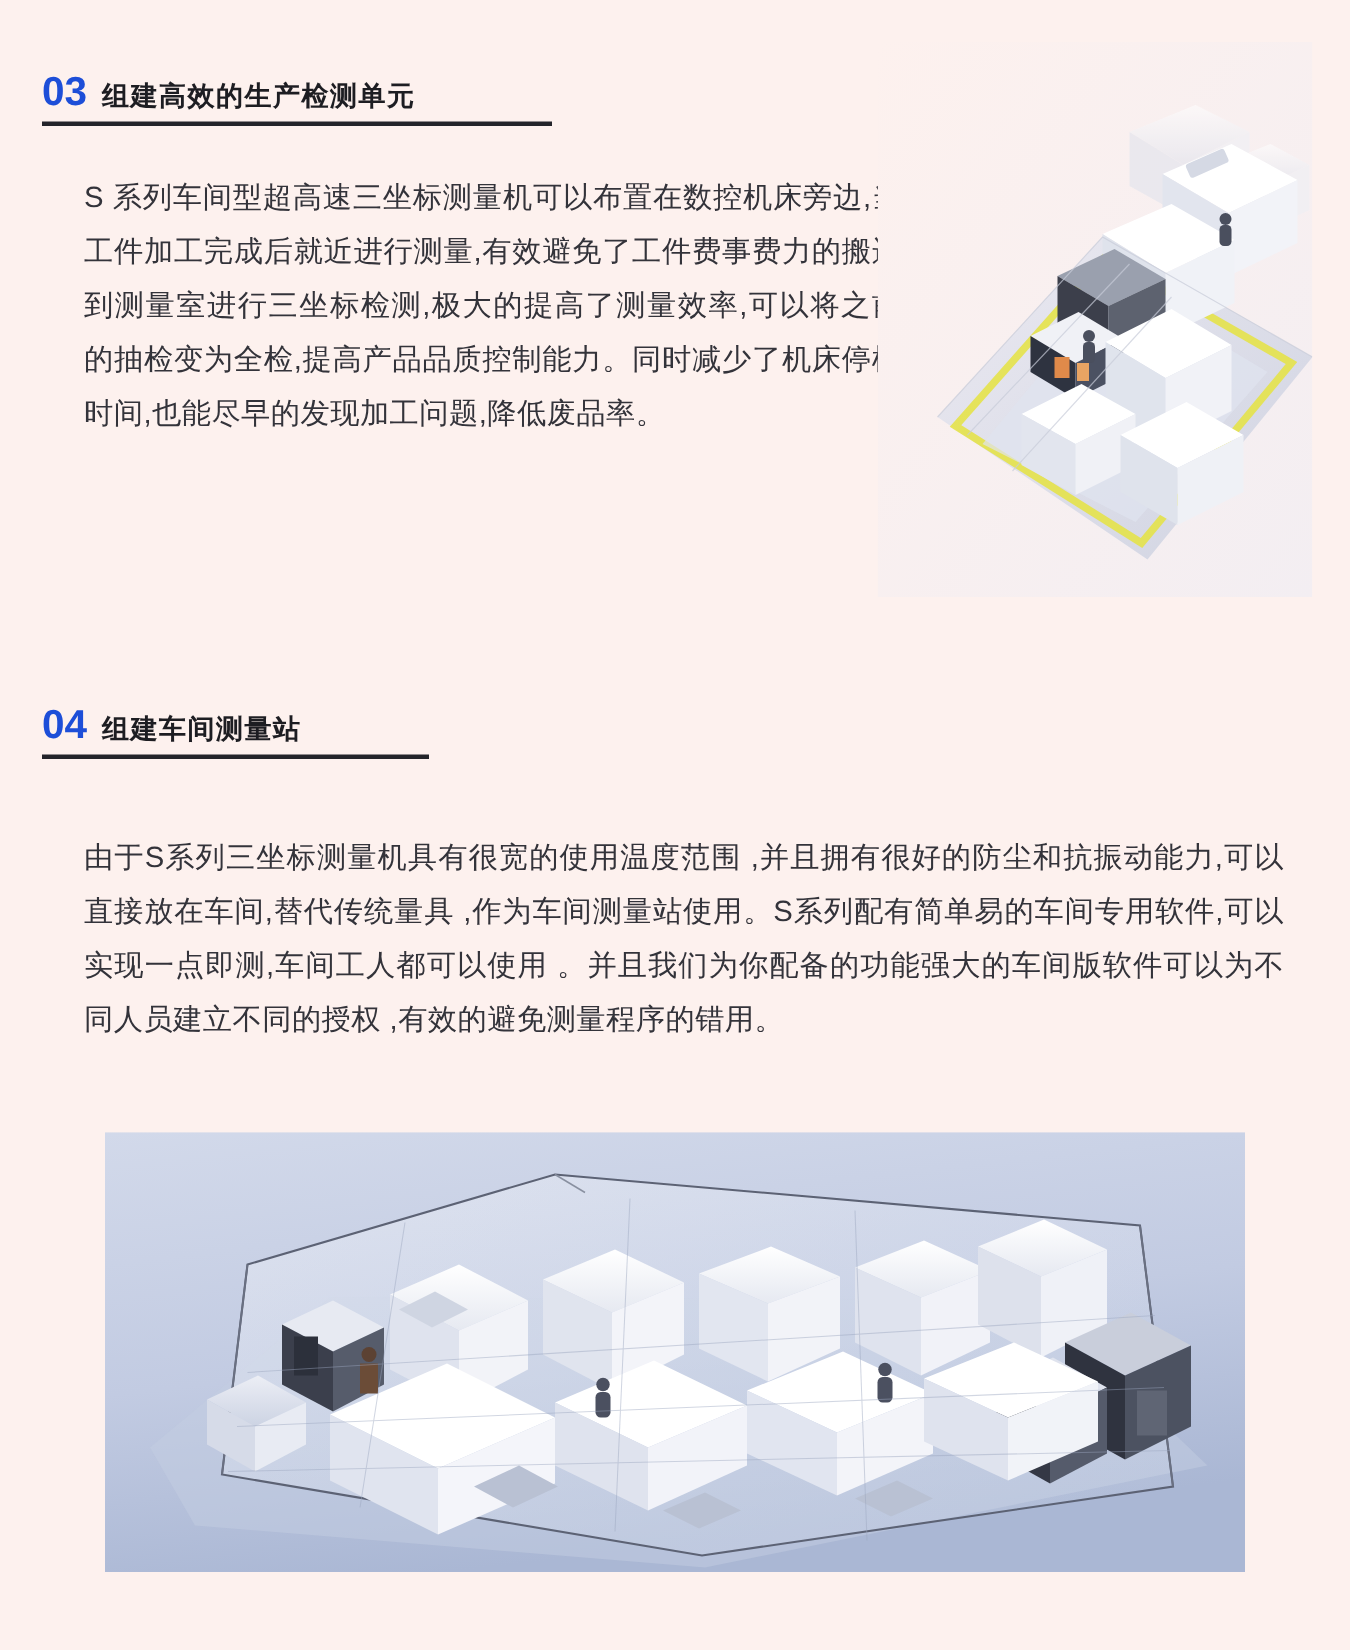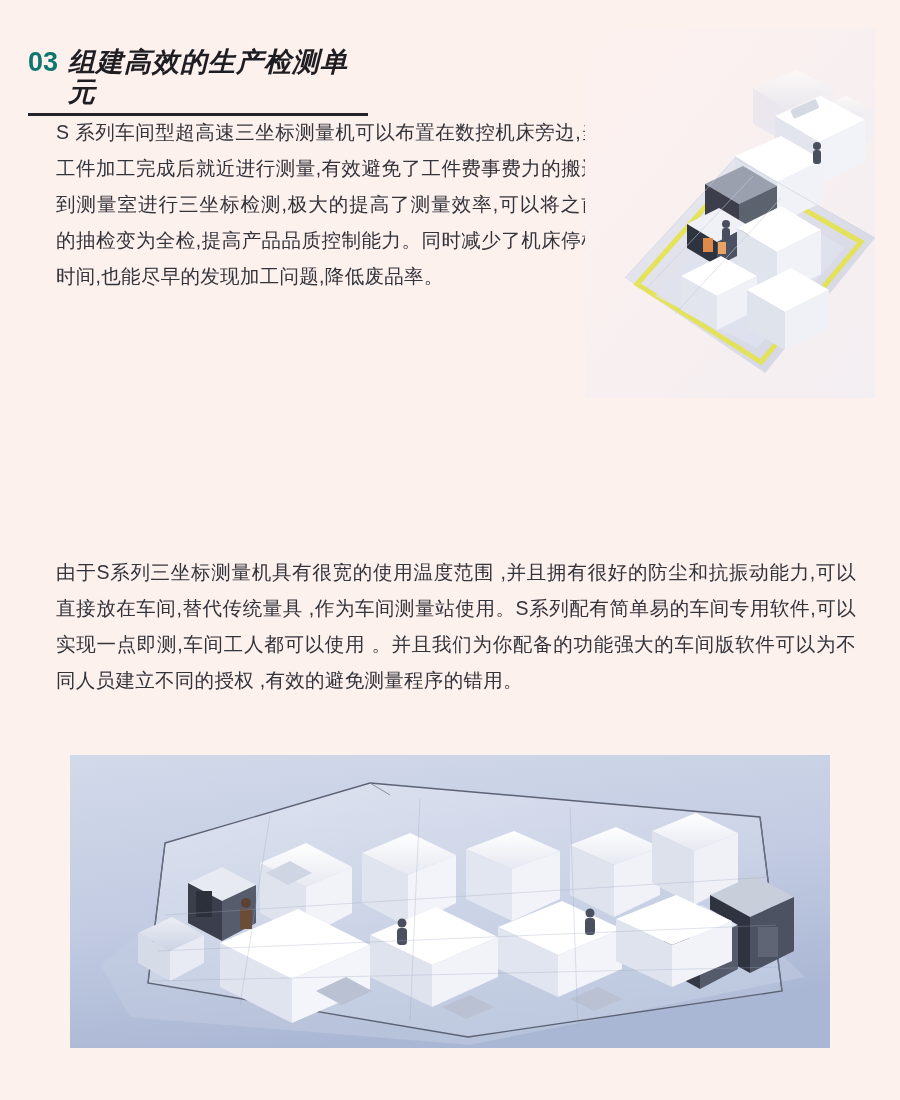--- a/index.html
+++ b/index.html
@@ -28,30 +28,29 @@
     align-items: baseline;
     gap: 10px;
     padding-bottom: 6px;
     border-bottom: 3px solid #24242a;
     width: 340px;
   }
   .sec-num {
     font-size: 27px;
     font-weight: bold;
     letter-spacing: 0px;
-    color: #0f766e;
+    color: #1d4ed8;
     line-height: 1;
   }
   .sec-title {
-    font-size: 27px;
+    font-size: 18px;
     font-weight: bold;
     color: #1d1d22;
     line-height: 1.1;
     letter-spacing: 1px;
-    font-style: italic;
   }
 
   
   .para {
     font-size: 19.5px;
     line-height: 1.85;
     color: #33333a;
     letter-spacing: 0.3px;
     text-align: justify;
   }
@@ -207,20 +206,24 @@
 
       <g stroke="#c8ccd9" stroke-width="0.8" opacity="0.7" fill="none">
         <path d="M40 250 L150 130 L290 210"></path>
         <path d="M60 262 L168 148"></path>
         <path d="M90 286 L196 170"></path>
       </g>
     </svg>
   </div>
 
   <div id="block04">
+    <div class="section-head">
+      <span class="sec-num">04</span>
+      <span class="sec-title">组建车间测量站</span>
+    </div>
     <div id="b04-body" class="para">由于S系列三坐标测量机具有很宽的使用温度范围 ,并且拥有很好的防尘和抗振动能力,可以直接放在车间,替代传统量具 ,作为车间测量站使用。S系列配有简单易的车间专用软件,可以实现一点即测,车间工人都可以使用 。并且我们为你配备的功能强大的车间版软件可以为不同人员建立不同的授权 ,有效的避免测量程序的错用。</div>
   </div>
 
   <div class="illus4">
     <svg width="760" height="293" viewBox="0 0 760 293" xmlns="http://www.w3.org/2000/svg">
       <defs>
         <linearGradient id="g4bg" x1="0" y1="0" x2="0.3" y2="1">
           <stop offset="0%" stop-color="#d2d9ea"></stop>
           <stop offset="55%" stop-color="#c2cbe2"></stop>
           <stop offset="100%" stop-color="#aab7d4"></stop>

